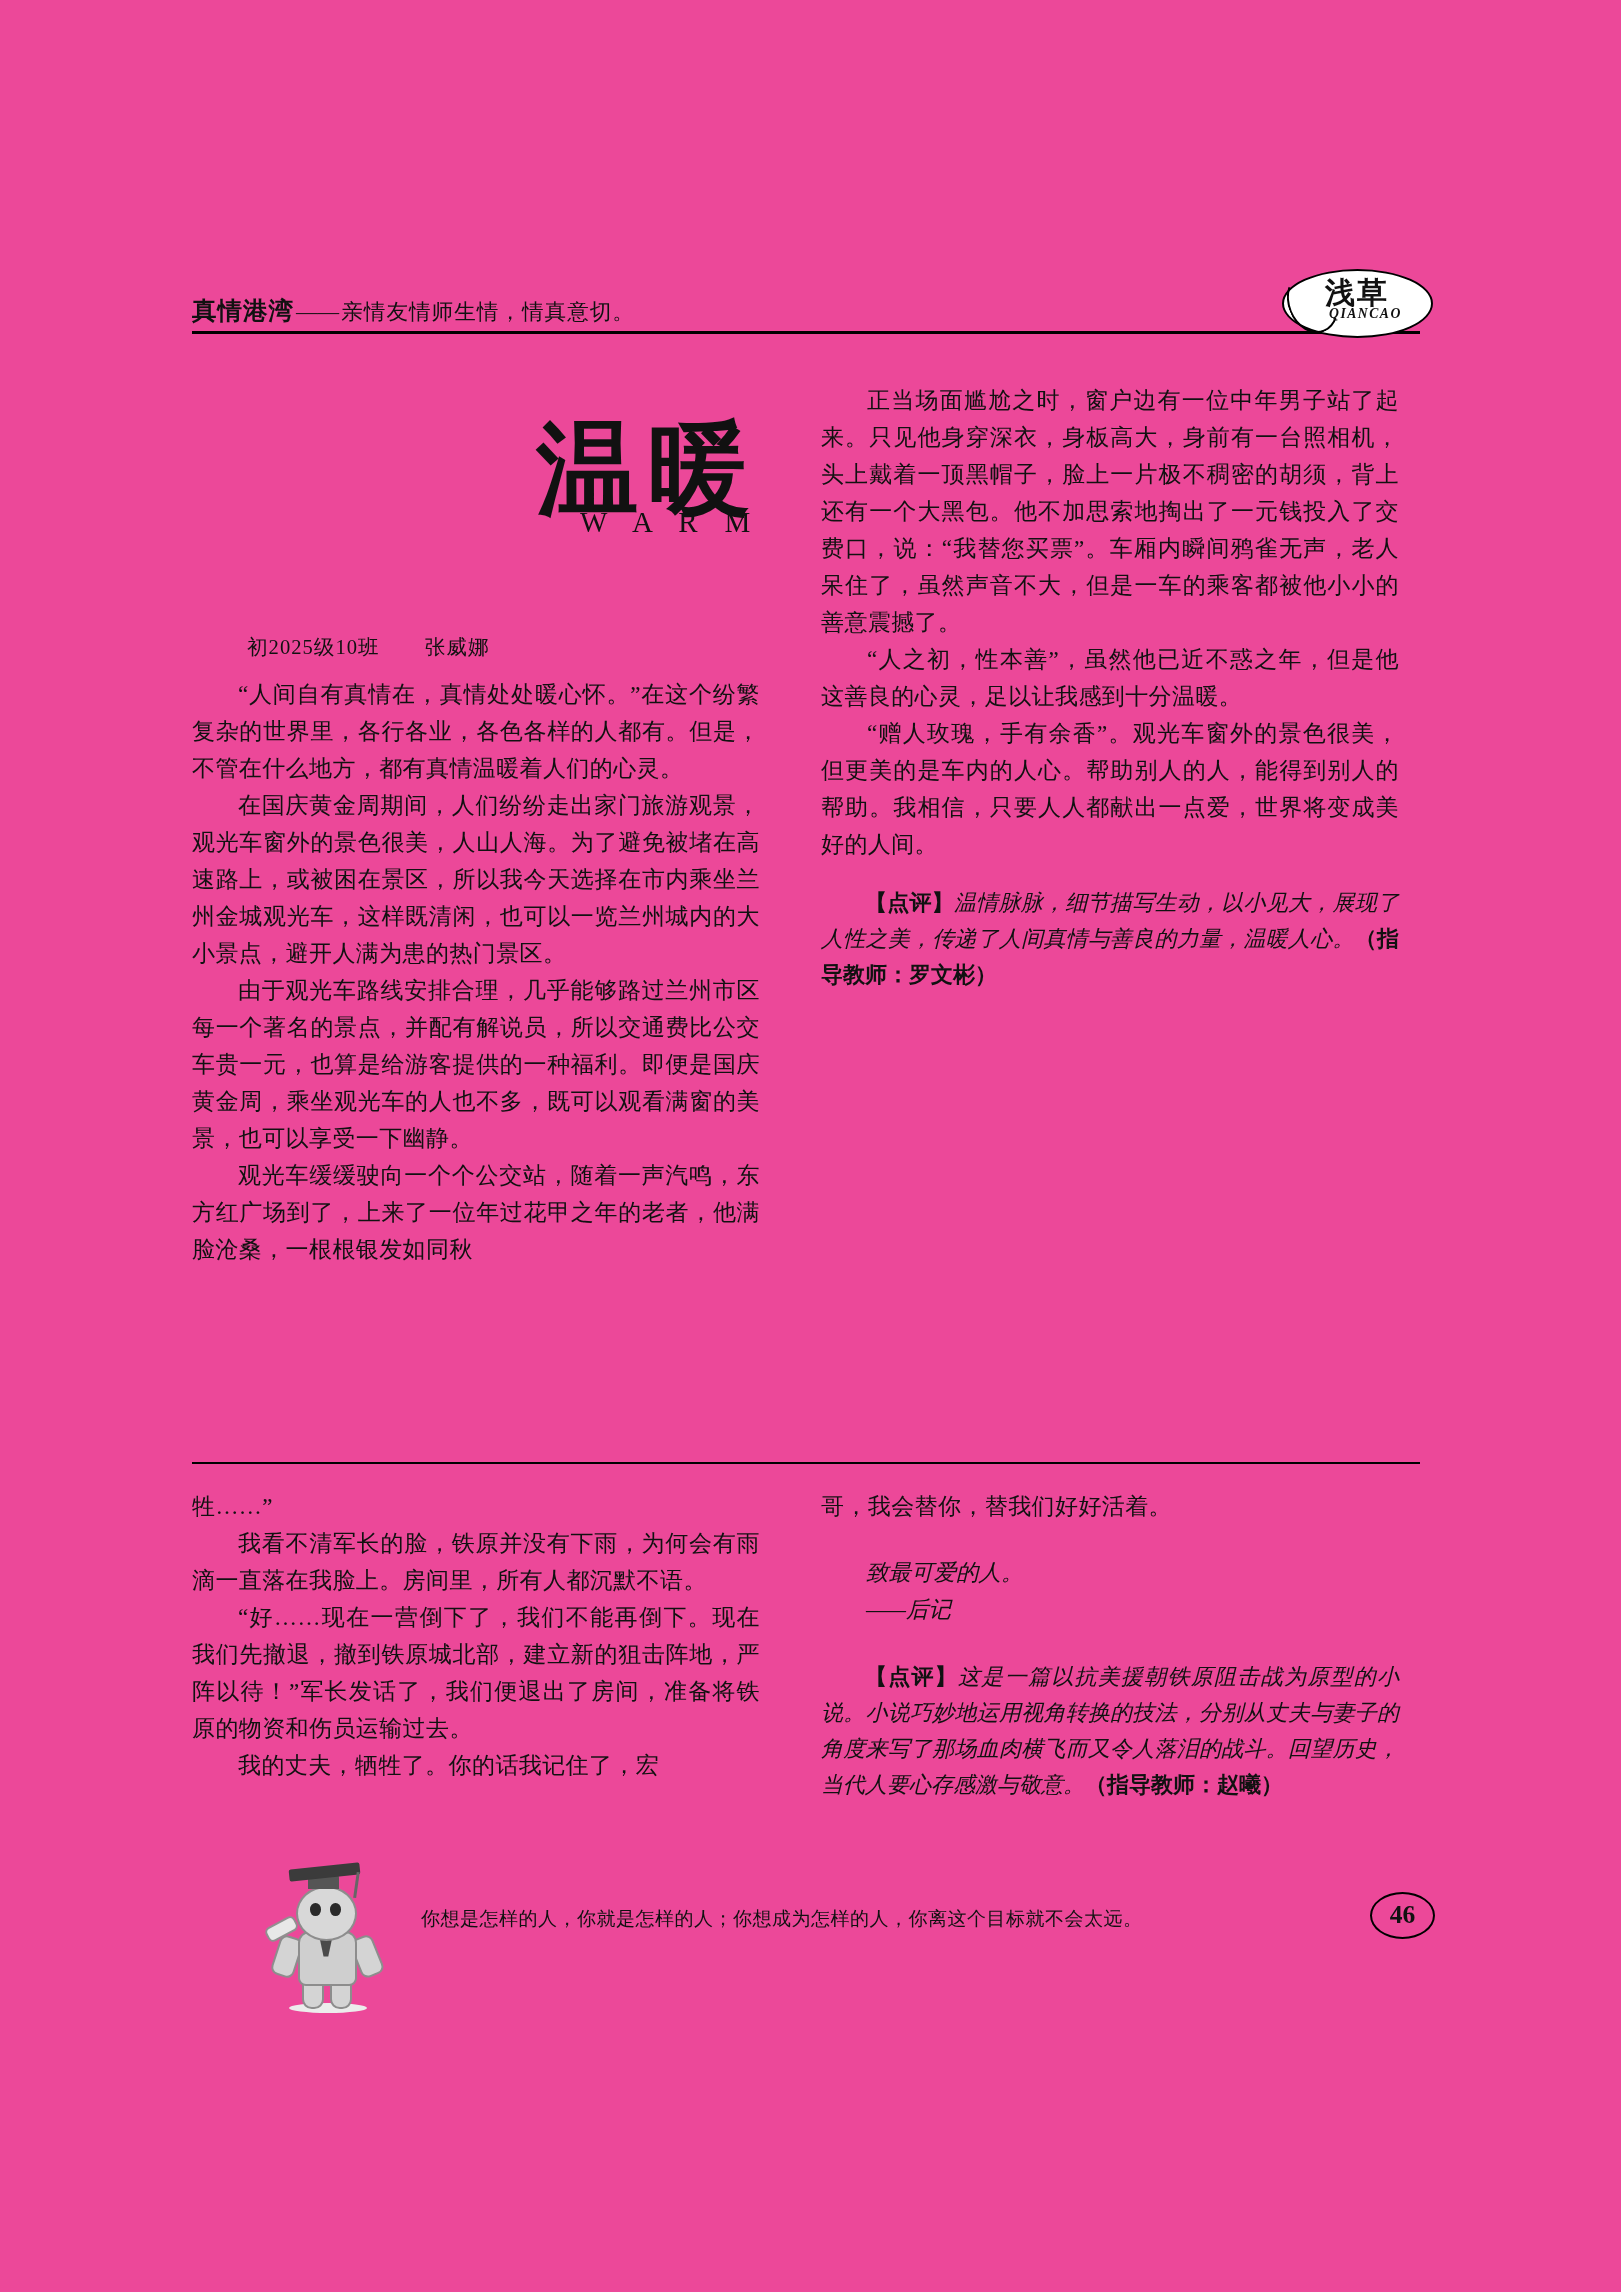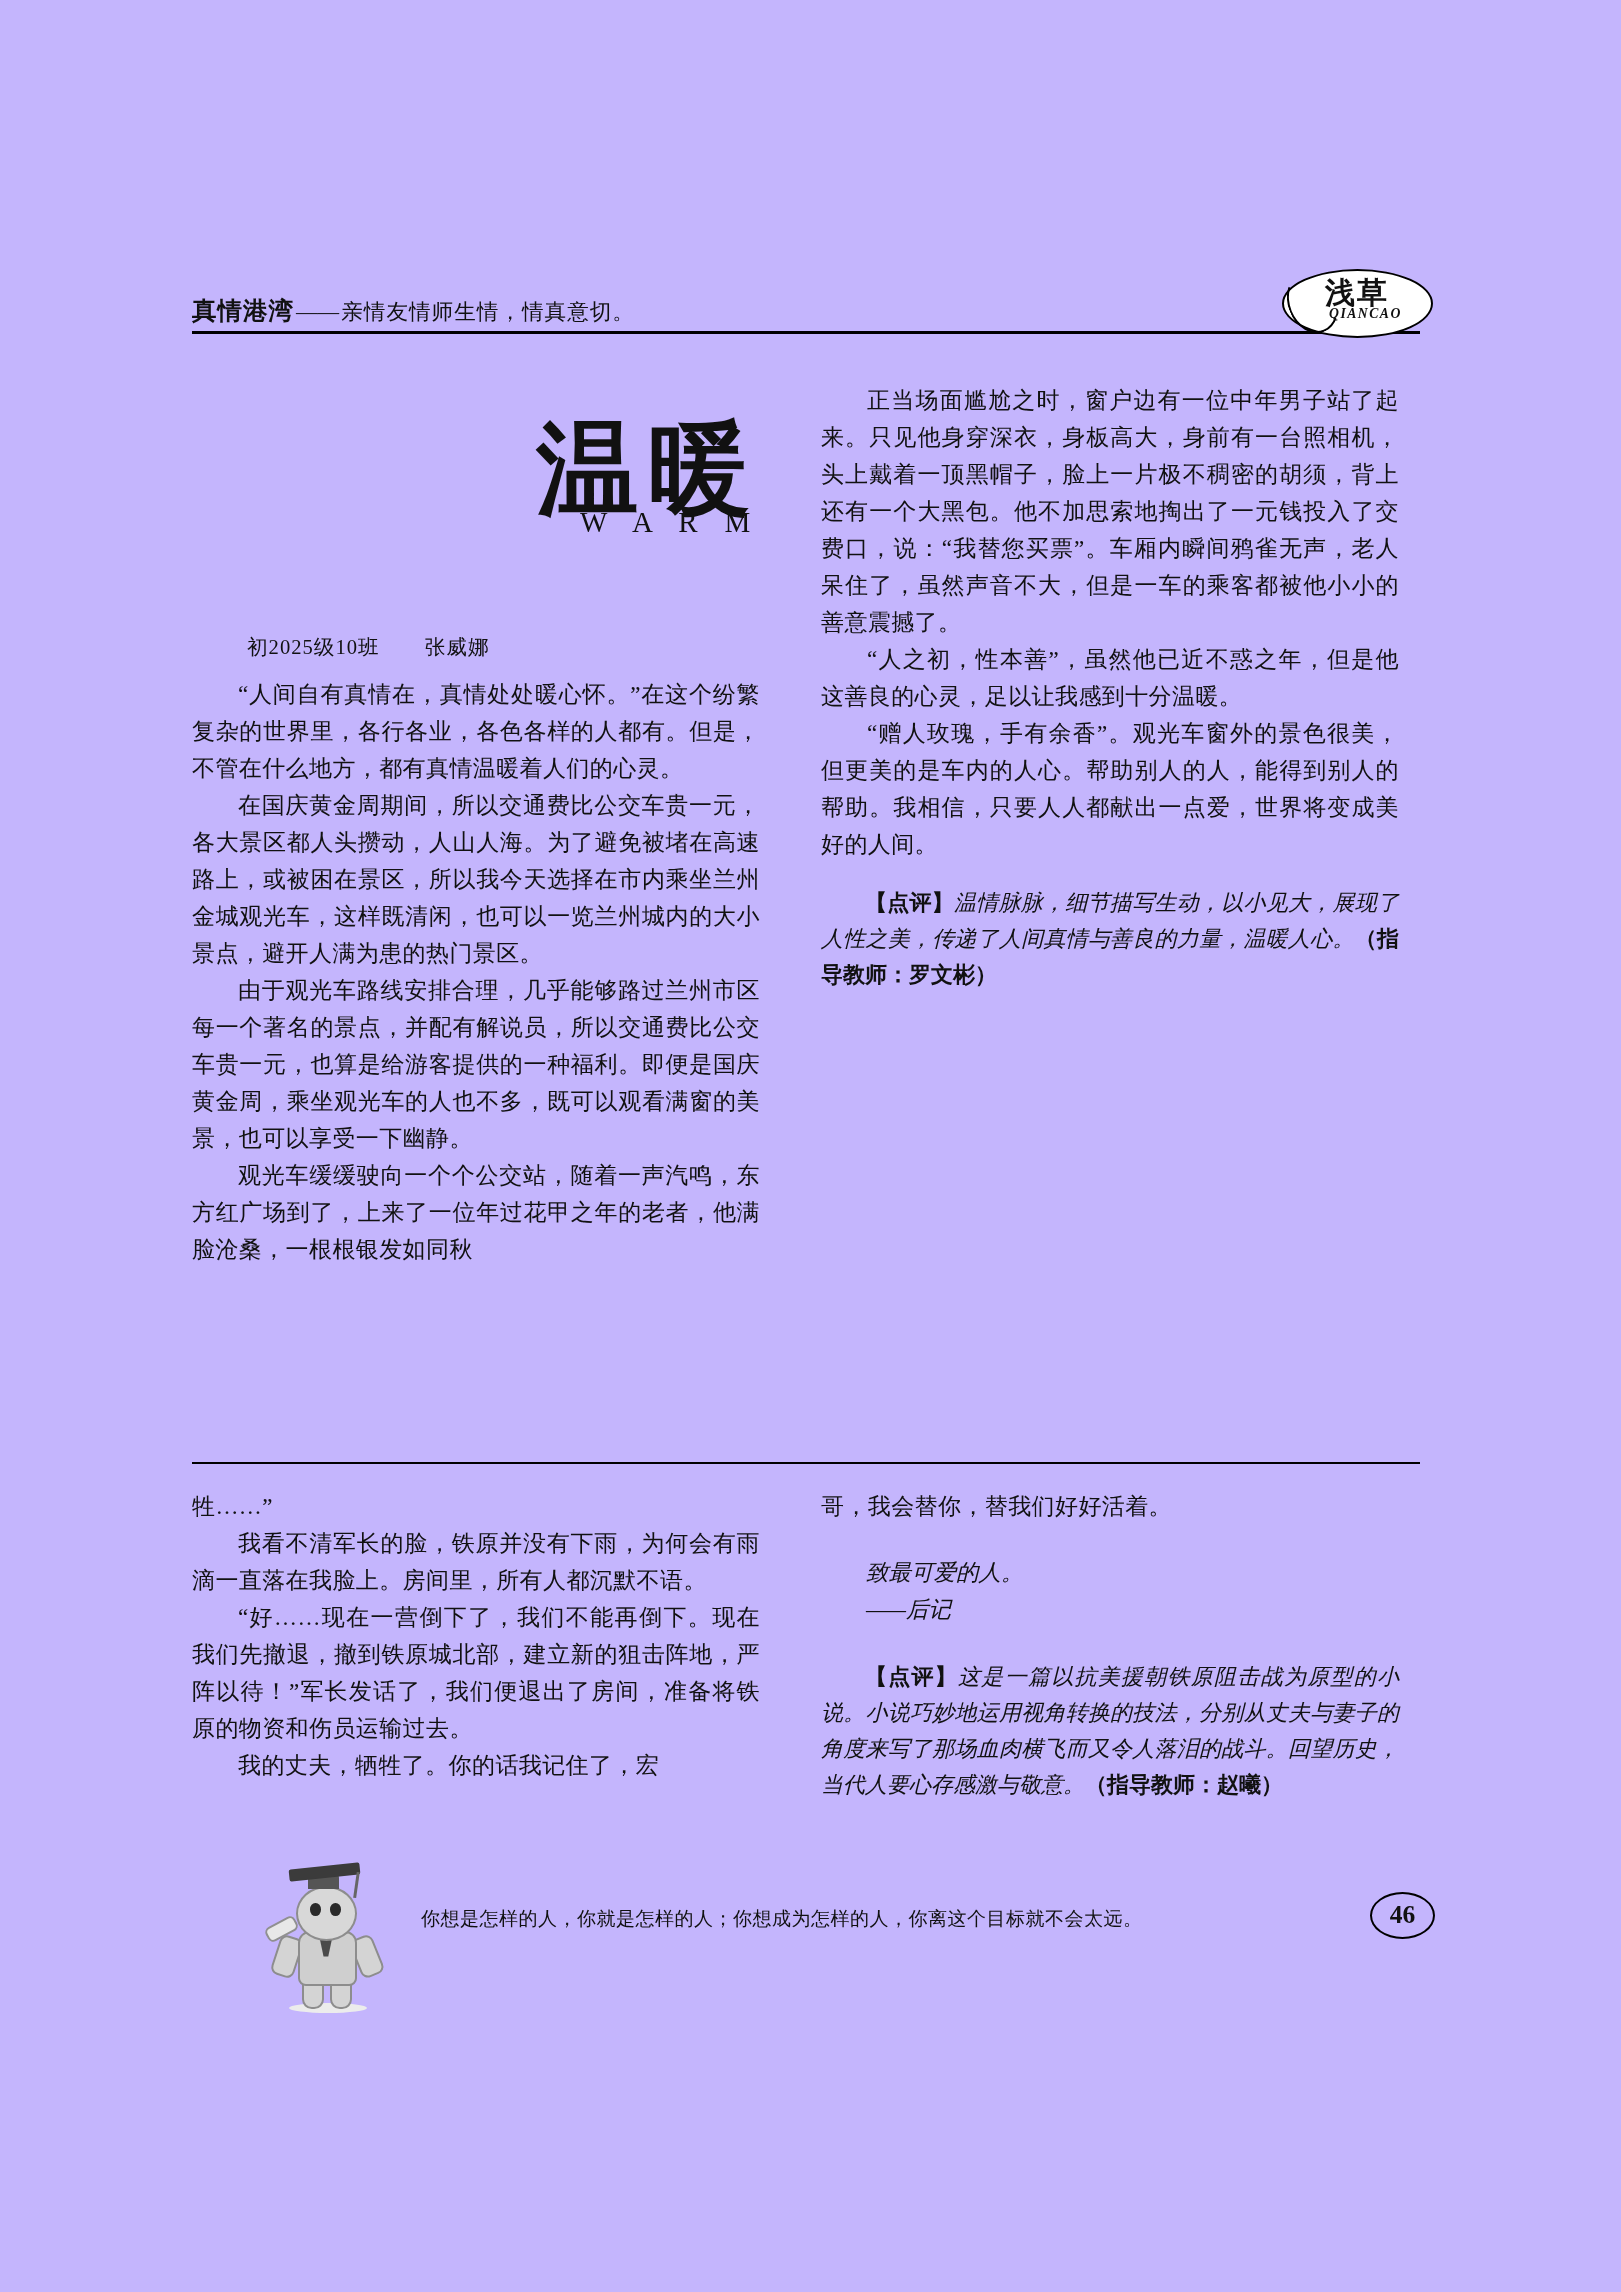--- a/index.html
+++ b/index.html
@@ -5,21 +5,21 @@
   html, body {
     margin: 0;
     padding: 0;
     background: #ffffff;
   }
   .page {
     position: relative;
     width: 1621px;
     height: 2293px;
     margin: 0 auto;
-    background: #c4b5fd;
+    background: #ec4899;
     font-family: "Liberation Serif", "DejaVu Serif", serif;
     color: #111111;
     overflow: hidden;
   }
 
   
   .header {
     position: absolute;
     left: 192px;
     top: 294px;
@@ -317,21 +317,21 @@
   <div class="col-left">
     <div class="title-art">
       <div class="title-cn">温暖</div>
       <div class="title-en">W A R M</div>
     </div>
     <div class="byline">
       <span>初2025级10班</span>
       <span class="name">张威娜</span>
     </div>
     <p class="body">“人间自有真情在，真情处处暖心怀。”在这个纷繁复杂的世界里，各行各业，各色各样的人都有。但是，不管在什么地方，都有真情温暖着人们的心灵。</p>
-    <p class="body">在国庆黄金周期间，所以交通费比公交车贵一元，各大景区都人头攒动，人山人海。为了避免被堵在高速路上，或被困在景区，所以我今天选择在市内乘坐兰州金城观光车，这样既清闲，也可以一览兰州城内的大小景点，避开人满为患的热门景区。</p>
+    <p class="body">在国庆黄金周期间，人们纷纷走出家门旅游观景，观光车窗外的景色很美，人山人海。为了避免被堵在高速路上，或被困在景区，所以我今天选择在市内乘坐兰州金城观光车，这样既清闲，也可以一览兰州城内的大小景点，避开人满为患的热门景区。</p>
     <p class="body">由于观光车路线安排合理，几乎能够路过兰州市区每一个著名的景点，并配有解说员，所以交通费比公交车贵一元，也算是给游客提供的一种福利。即便是国庆黄金周，乘坐观光车的人也不多，既可以观看满窗的美景，也可以享受一下幽静。</p>
     <p class="body">观光车缓缓驶向一个个公交站，随着一声汽鸣，东方红广场到了，上来了一位年过花甲之年的老者，他满脸沧桑，一根根银发如同秋</p>
   </div>
 
   <div class="col-right">
     <p class="body">正当场面尴尬之时，窗户边有一位中年男子站了起来。只见他身穿深衣，身板高大，身前有一台照相机，头上戴着一顶黑帽子，脸上一片极不稠密的胡须，背上还有一个大黑包。他不加思索地掏出了一元钱投入了交费口，说：“我替您买票”。车厢内瞬间鸦雀无声，老人呆住了，虽然声音不大，但是一车的乘客都被他小小的善意震撼了。</p>
     <p class="body">“人之初，性本善”，虽然他已近不惑之年，但是他这善良的心灵，足以让我感到十分温暖。</p>
     <p class="body">“赠人玫瑰，手有余香”。观光车窗外的景色很美，但更美的是车内的人心。帮助别人的人，能得到别人的帮助。我相信，只要人人都献出一点爱，世界将变成美好的人间。</p>
 
     <div style="height:21.6px"></div>

